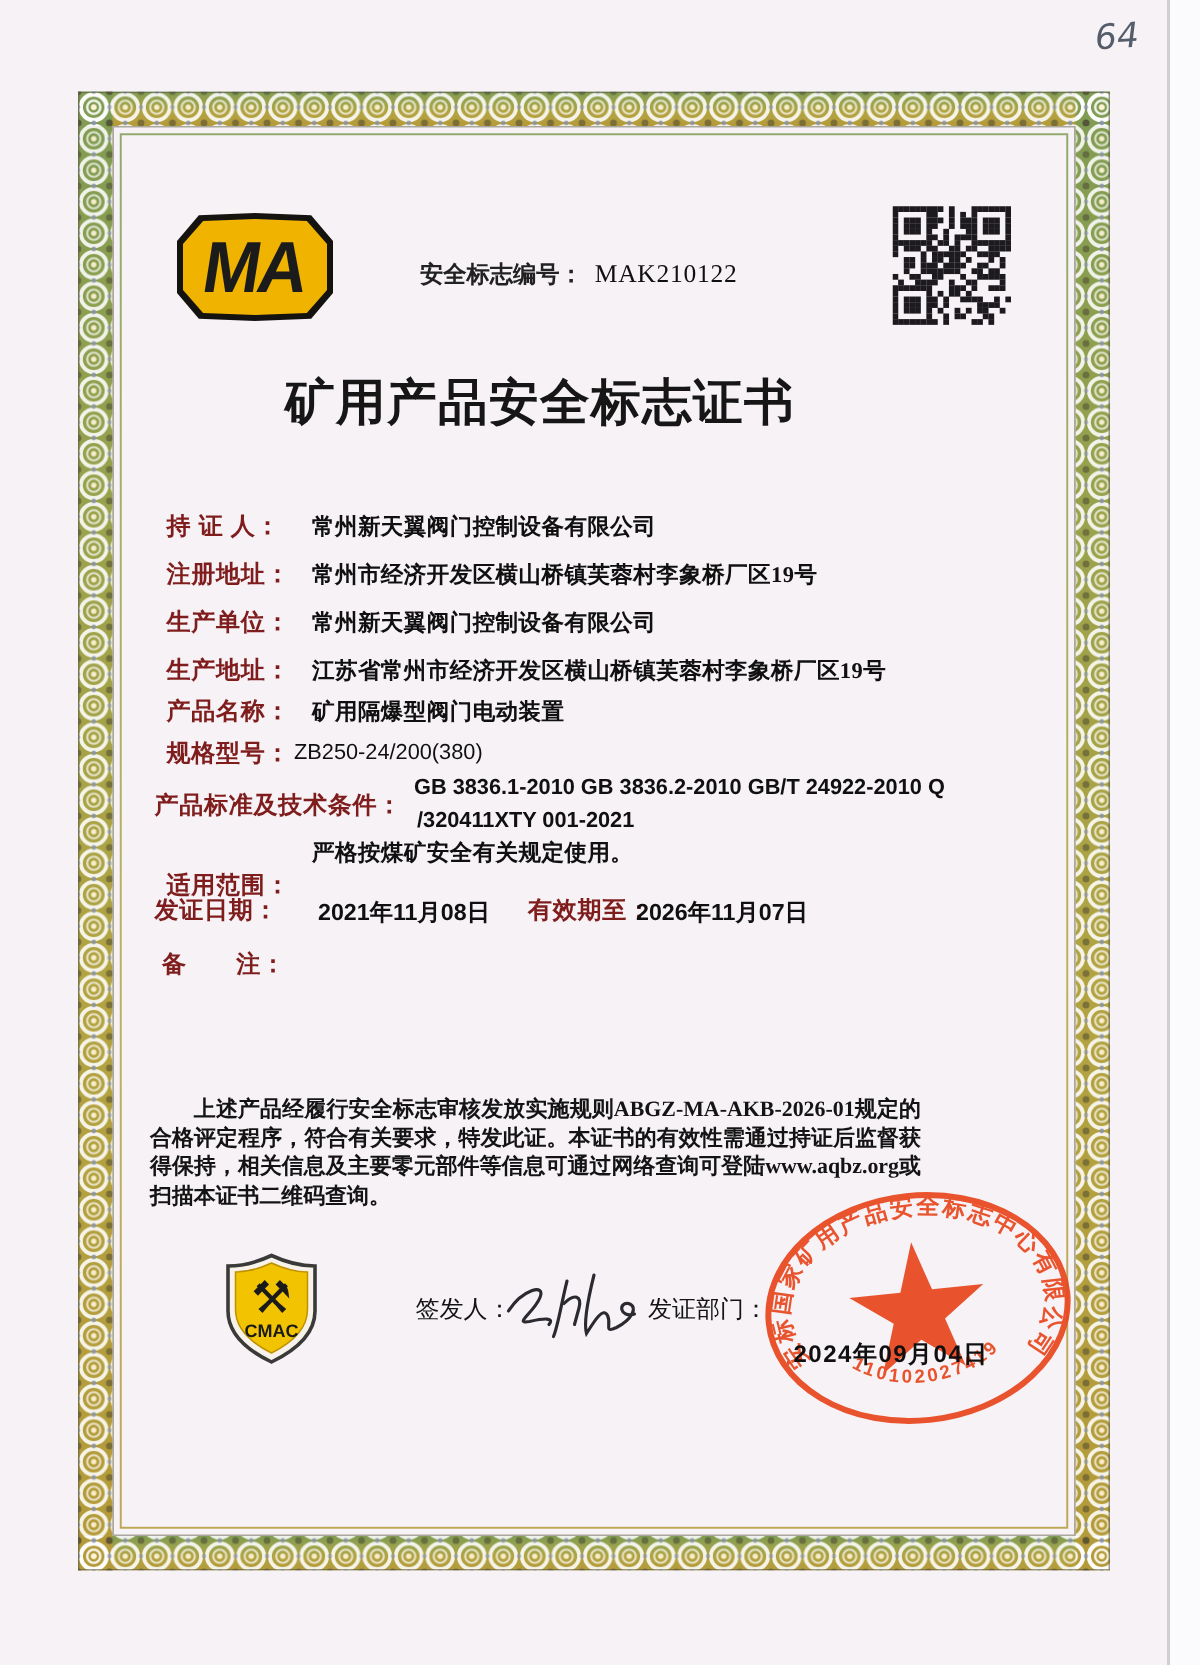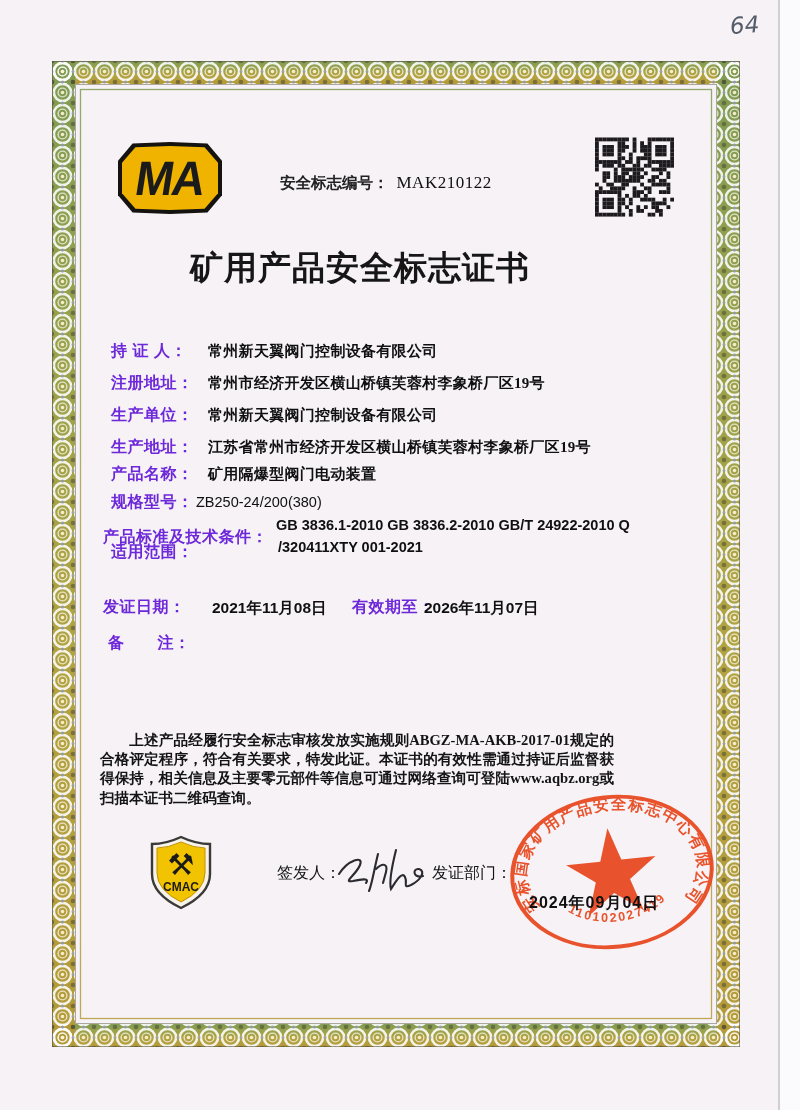--- a/index.html
+++ b/index.html
@@ -16,21 +16,21 @@
   .ma-inner{position:absolute;inset:4px;background:#f0b400;
     clip-path:polygon(14% 2%,50% 0%,86% 2%,100% 26%,100% 74%,86% 98%,50% 100%,14% 98%,0% 74%,0% 26%);
     display:flex;align-items:center;justify-content:center;}
   .ma-text{font-weight:900;font-size:46px;color:#1b1b1b;transform:skewX(-9deg) scaleY(1.05);letter-spacing:-2px;line-height:1;}
   
   .cert-no{position:absolute;left:280px;top:173px;font-size:15.5px;color:#222;font-weight:600;}
   .cert-no .val{font-family:"Liberation Serif",serif;font-size:17px;font-weight:500;letter-spacing:.5px;margin-left:8px;}
   .qr{position:absolute;left:595px;top:137px;width:79px;height:80px;}
   .title{position:absolute;left:180px;top:246px;width:360px;text-align:center;font-size:33px;font-weight:900;color:#161616;letter-spacing:1px;white-space:nowrap;}
   
-  .lbl{position:absolute;font-size:16px;font-weight:700;color:#6d28d9;white-space:pre;letter-spacing:.5px;}
+  .lbl{position:absolute;font-size:16px;font-weight:700;color:#7f1d1d;white-space:pre;letter-spacing:.5px;}
   .val{position:absolute;font-size:15px;font-weight:700;color:#101010;font-family:"Liberation Serif",serif;white-space:nowrap;letter-spacing:.3px;}
   .val.sans{font-family:"Liberation Sans",sans-serif;font-size:14.5px;letter-spacing:0;}
   .para{position:absolute;left:100px;top:731px;width:514px;font-size:14.6px;line-height:19.2px;font-weight:700;color:#141414;font-family:"Liberation Serif",serif;text-align:justify;text-indent:2em;}
   
   .cmac{position:absolute;left:146px;top:834px;width:70px;height:78px;}
   .sig-label{position:absolute;font-size:16px;font-weight:400;color:#141414;}
   .signature{position:absolute;left:333px;top:838px;}
   .stamp{position:absolute;left:503px;top:788px;}
   .stamp-date{position:absolute;left:529px;top:893px;font-size:16px;font-weight:800;color:#101010;letter-spacing:1px;z-index:5;}
 </style>
@@ -356,30 +356,31 @@
   <div class="lbl" style="left:111px;top:464px;">产品名称：</div>
   <div class="val" style="left:208px;top:465px;">矿用隔爆型阀门电动装置</div>
 
   <div class="lbl" style="left:111px;top:492px;">规格型号：</div>
   <div class="val sans" style="left:196px;top:494px;font-weight:400;text-align:center;">ZB250-24/200(380)</div>
 
   <div class="lbl" style="left:103px;top:527px;">产品标准及技术条件：</div>
   <div class="val sans" style="left:276px;top:517px;font-weight:800;">GB 3836.1-2010 GB 3836.2-2010 GB/T 24922-2010 Q</div>
   <div class="val sans" style="left:278px;top:539px;font-weight:800;">/320411XTY 001-2021</div>
 
-  <div class="lbl" style="left:111px;top:542px;">适用范围：</div>
+  <div class="lbl" style="left:111px;top:580px;">适用范围：</div>
+  <div class="val" style="left:208px;top:559px;">严格按煤矿安全有关规定使用。</div>
 
   <div class="lbl" style="left:103px;top:597px;text-align:center;">发证日期：</div>
   <div class="val sans" style="left:212px;top:598px;font-size:15.5px;font-weight:800;">2021年11月08日</div>
   <div class="lbl" style="left:352px;top:597px;">有效期至：</div>
   <div class="val sans" style="left:424px;top:598px;font-size:15.5px;font-weight:800;">2026年11月07日</div>
 
   <div class="lbl" style="left:108px;top:633px;text-align:right;">备　　注：</div>
 
-  <div class="para">上述产品经履行安全标志审核发放实施规则ABGZ-MA-AKB-2017-01规定的合格评定程序，符合有关要求，特发此证。本证书的有效性需通过持证后监督获得保持，相关信息及主要零元部件等信息可通过网络查询可登陆www.aqbz.org或扫描本证书二维码查询。</div>
+  <div class="para">上述产品经履行安全标志审核发放实施规则ABGZ-MA-AKB-2026-01规定的合格评定程序，符合有关要求，特发此证。本证书的有效性需通过持证后监督获得保持，相关信息及主要零元部件等信息可通过网络查询可登陆www.aqbz.org或扫描本证书二维码查询。</div>
 
   <svg class="cmac" viewBox="0 0 70 78">
     <path d="M35 3 Q50 10 64 10 L64 40 Q64 60 35 74 Q6 60 6 40 L6 10 Q20 10 35 3 Z" fill="#f7f3ea" stroke="#3a3a38" stroke-width="2.4"></path>
     <path d="M35 8 Q48 14 59 14 L59 39 Q59 56 35 68 Q11 56 11 39 L11 14 Q22 14 35 8 Z" fill="#f2c300" stroke="#c09000" stroke-width="1"></path>
     <text x="35" y="41" text-anchor="middle" font-size="30" fill="#1a1a1a">⚒</text>
     <text x="35" y="57" text-anchor="middle" font-size="12" font-weight="bold" fill="#1a1a1a" font-family="Liberation Sans, sans-serif">CMAC</text>
   </svg>
 
   <div class="sig-label" style="left:277px;top:863px;">签发人：</div>
   <svg class="signature" width="100" height="62" viewBox="0 0 100 62">

